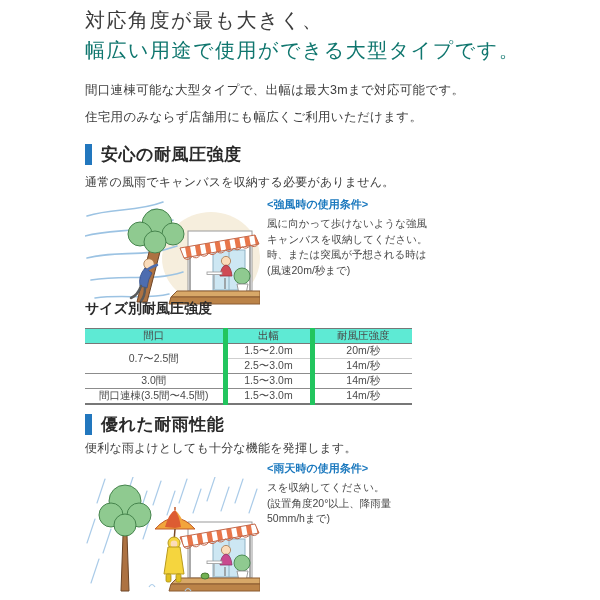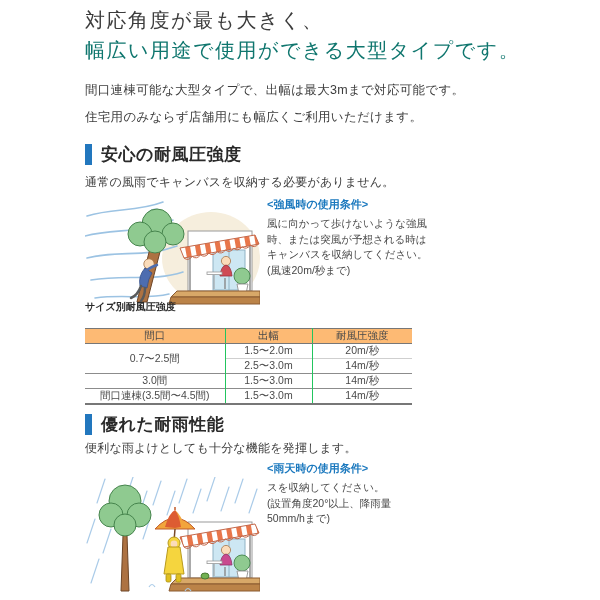--- a/index.html
+++ b/index.html
@@ -23,27 +23,27 @@
 
   .illus1 { left:85px; top:198px; }
   .illus2 { left:85px; top:477px; }
 
   .cond { width:150px; }
   .cond1 { left:267px; top:197px; }
   .cond2 { left:267px; top:461px; }
   .cond-title { font-size:11px; font-weight:bold; color:#1a78be; margin-bottom:4px; white-space:nowrap; }
   .cond-line { font-size:10.5px; color:#474747; line-height:15.5px; white-space:nowrap; }
 
-  .table-title { left:85px; top:300px; font-size:10px; font-weight:bold; color:#2a2a2a; }
+  .table-title { left:85px; top:300px; font-size:14px; font-weight:bold; color:#2a2a2a; }
   .strength-table { position:absolute; left:85px; top:328px; border-collapse:collapse; font-size:10.5px; color:#4a4a4a;
                     border-top:1px solid #777; border-bottom:2px solid #777; }
   .strength-table th, .strength-table td { text-align:center; font-weight:normal; height:15px; padding:0 3px; }
-  .strength-table th { background:#fdba74; border-bottom:1px solid #777; }
+  .strength-table th { background:#5eead4; border-bottom:1px solid #777; }
   .c1 { width:140px; } .c2 { width:87px; } .c3 { width:100px; }
-  .vline { border-left:1px solid #22c55e; }
+  .vline { border-left:5px solid #22c55e; }
   tr.group td { border-top:1px solid #8c8c8c; }
   tr.sub td   { border-top:1px solid #cfcfcf; }
 </style>
 </head>
 <body>
 
 <div class="abs title-line1">対応角度が最も大きく、</div>
 <div class="abs title-line2">幅広い用途で使用ができる大型タイプです。</div>
 <div class="abs intro1">間口連棟可能な大型タイプで、出幅は最大3mまで対応可能です。</div>
 <div class="abs intro2">住宅用のみならず店舗用にも幅広くご利用いただけます。</div>
@@ -104,22 +104,22 @@
       <path d="M62,72 q6,-4 10,-5" stroke="#4d6db0" stroke-width="2.5" fill="none" stroke-linecap="round"></path>
       <path d="M56,88 q-3,9 -10,12" stroke="#5a5a5a" stroke-width="2.5" fill="none" stroke-linecap="round"></path>
       <path d="M60,90 q0,8 -4,13" stroke="#5a5a5a" stroke-width="2.5" fill="none" stroke-linecap="round"></path>
     </g>
   </svg>
 </div>
 
 <div class="abs cond cond1">
   <div class="cond-title">&lt;強風時の使用条件&gt;</div>
   <div class="cond-line">風に向かって歩けないような強風</div>
+  <div class="cond-line">キャンバスを収納してください。</div>
   <div class="cond-line">時、または突風が予想される時は</div>
-  <div class="cond-line">キャンバスを収納してください。</div>
   <div class="cond-line">(風速20m/秒まで)</div>
 </div>
 
 <div class="abs table-title">サイズ別耐風圧強度</div>
 <table class="strength-table">
   <tbody>
       <tr>
     <th class="c1">間口</th>
     <th class="c2 vline">出幅</th>
     <th class="c3 vline">耐風圧強度</th>

